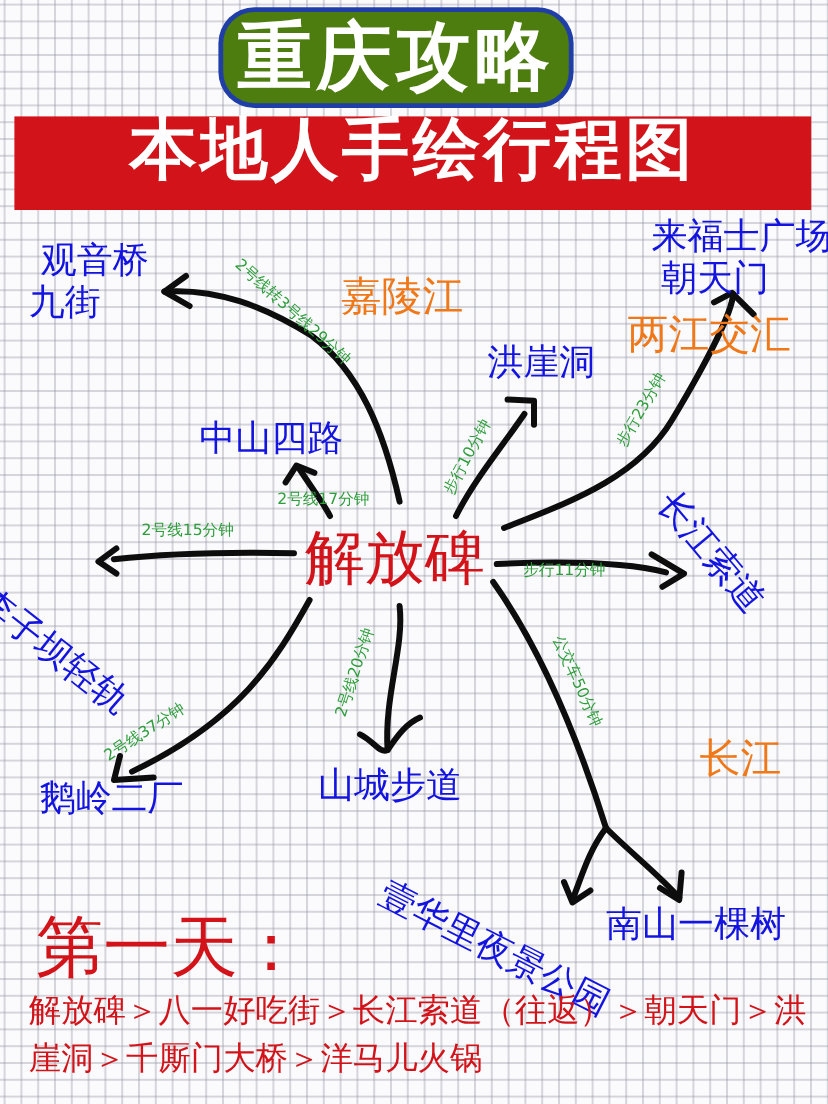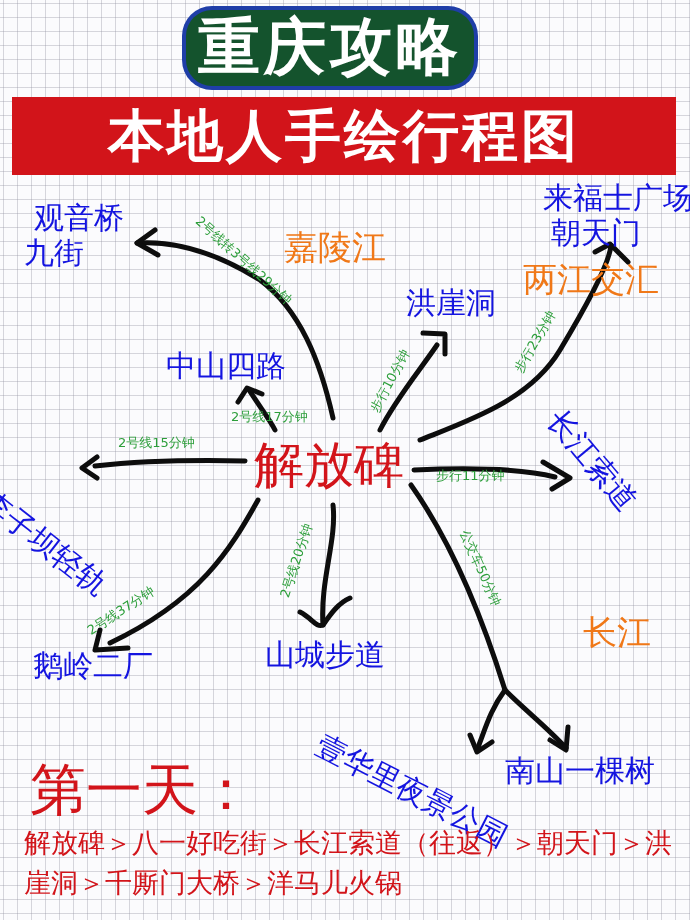--- a/index.html
+++ b/index.html
@@ -10,29 +10,29 @@
         linear-gradient(to right, rgba(150,150,165,0.38) 1.5px, transparent 1.5px),
         linear-gradient(to bottom, rgba(150,150,165,0.38) 1.5px, transparent 1.5px);
       background-size: 14px 14px;
       background-position: 3px 3px;
       font-family: "DejaVu Sans", "Liberation Sans", sans-serif;
     }
     .abs { position: absolute; white-space: nowrap; line-height: 1; }
     .title-blue {
       left: 186px; top: 10px; font-size: 62px; font-weight: bold; color: #ffffff;
       letter-spacing: 4px;
-      background: #14532d;
+      background: #4d7c0f;
       padding: 6px 12px 8px 12px;
       border-radius: 26px;
       box-shadow: 0 0 0 4px #1f3ea8;
     }
     .title-red {
       left: 12px; top: 97px; width: 664px; height: 78px;
       background: #d2141a; color: #ffffff; font-size: 56px; font-weight: bold;
-      letter-spacing: 3px; display: flex; align-items: center; justify-content: center;
+      letter-spacing: 3px; display: flex; justify-content: center;
     }
     .blue { color: #1414e0; font-size: 30px; }
     .orange { color: #f07818; font-size: 34px; }
     .green { color: #2c9e3a; font-size: 13px; }
     .center-node { left: 254px; top: 440px; font-size: 50px; color: #d2141a; }
     svg.arrows { position: absolute; left: 0; top: 0; width: 690px; height: 920px; pointer-events: none; }
     svg.arrows path { fill: none; stroke: #0d0d0d; stroke-width: 5; stroke-linecap: round; stroke-linejoin: round; }
     .day-title { left: 30px; top: 762px; font-size: 56px; color: #d2141a; }
     .route-text { left: 24px; top: 823px; width: 650px; font-size: 27px; color: #d2141a; line-height: 40px; white-space: normal; }
   </style>

